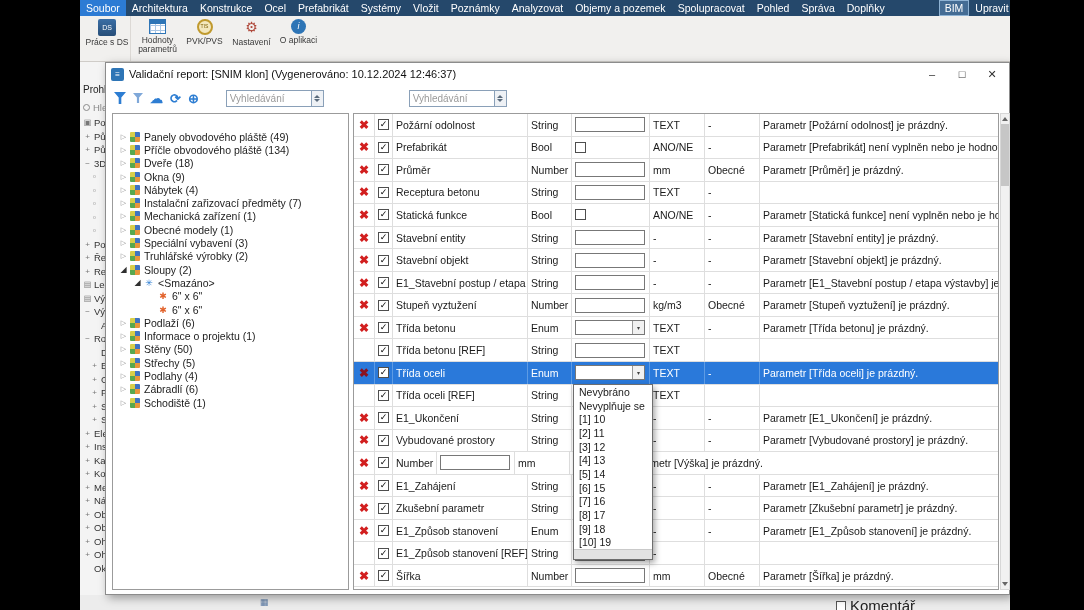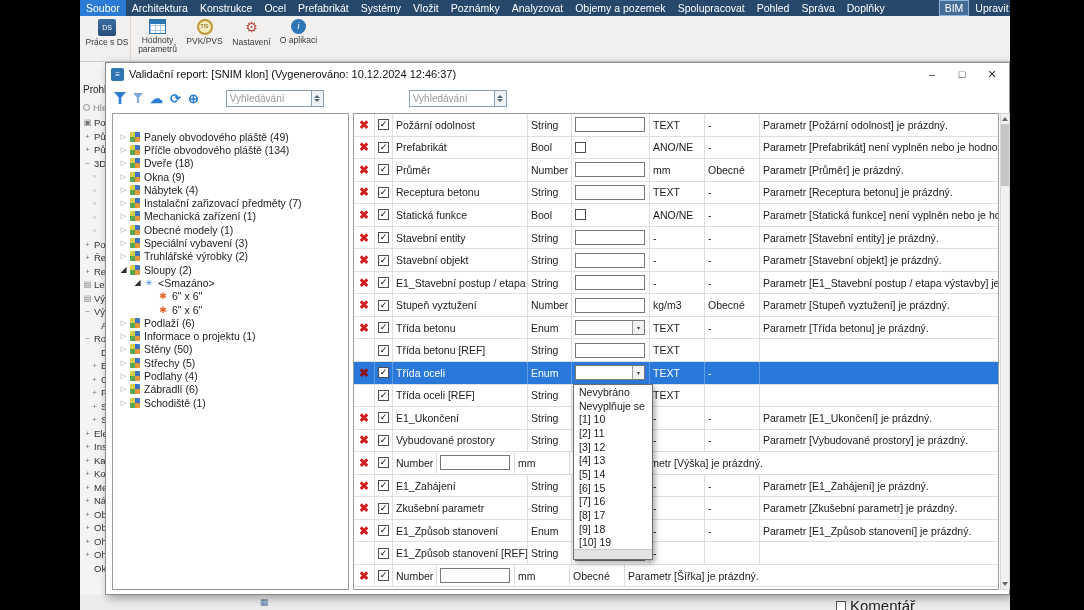--- a/index.html
+++ b/index.html
@@ -510,21 +510,20 @@
             <div class="tcell c-chk">
               <span class="cb">✓</span>
             </div>
             <div class="tcell c-name">Receptura betonu</div>
             <div class="tcell c-type">String</div>
             <div class="tcell c-val">
               <div class="vinput"></div>
             </div>
             <div class="tcell c-unit">TEXT</div>
             <div class="tcell c-cat">-</div>
-            <div class="tcell c-msg">Parametr [Receptura betonu] je prázdný.</div>
           </div>
           <div class="trow">
             <div class="tcell c-err">
               <span class="xicon">✖</span>
             </div>
             <div class="tcell c-chk">
               <span class="cb">✓</span>
             </div>
             <div class="tcell c-name">Statická funkce</div>
             <div class="tcell c-type">Bool</div>
@@ -640,20 +639,21 @@
             </div>
             <div class="tcell c-name">Třída oceli</div>
             <div class="tcell c-type">Enum</div>
             <div class="tcell c-val">
               <div class="vinput">
                 <span class="carrow">▾</span>
               </div>
             </div>
             <div class="tcell c-unit">TEXT</div>
             <div class="tcell c-cat">-</div>
+            <div class="tcell c-msg">Parametr [Třída oceli] je prázdný.</div>
           </div>
           <div class="trow">
             <div class="tcell c-err"></div>
             <div class="tcell c-chk">
               <span class="cb">✓</span>
             </div>
             <div class="tcell c-name">Třída oceli [REF]</div>
             <div class="tcell c-type">String</div>
             <div class="tcell c-val">
               <div class="vinput"></div>
@@ -771,20 +771,21 @@
             <div class="tcell c-cat"></div>
             <div class="tcell c-msg"></div>
           </div>
           <div class="trow">
             <div class="tcell c-err">
               <span class="xicon">✖</span>
             </div>
             <div class="tcell c-chk">
               <span class="cb">✓</span>
             </div>
+            <div class="tcell c-name">Šířka</div>
             <div class="tcell c-type">Number</div>
             <div class="tcell c-val">
               <div class="vinput"></div>
             </div>
             <div class="tcell c-unit">mm</div>
             <div class="tcell c-cat">Obecné</div>
             <div class="tcell c-msg">Parametr [Šířka] je prázdný.</div>
           </div>
         </div>
 

